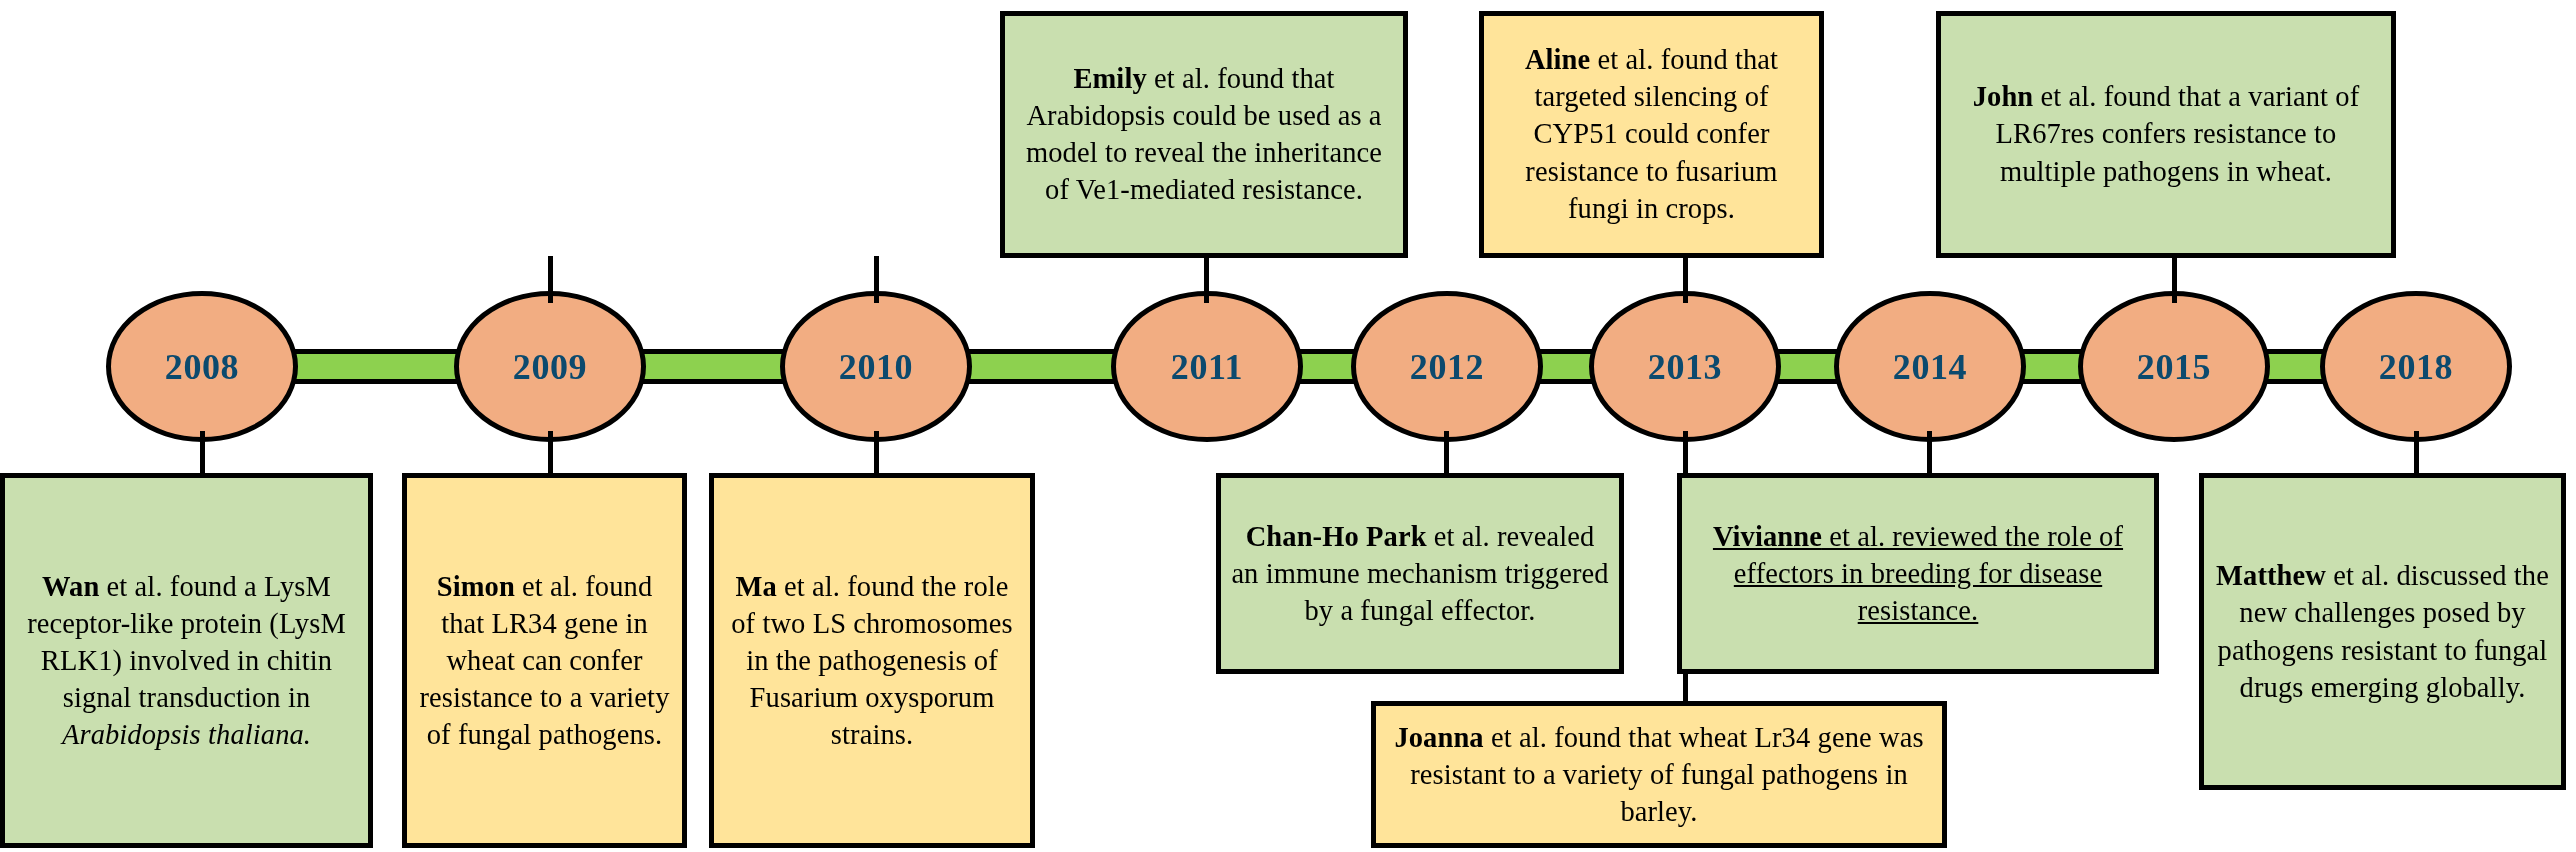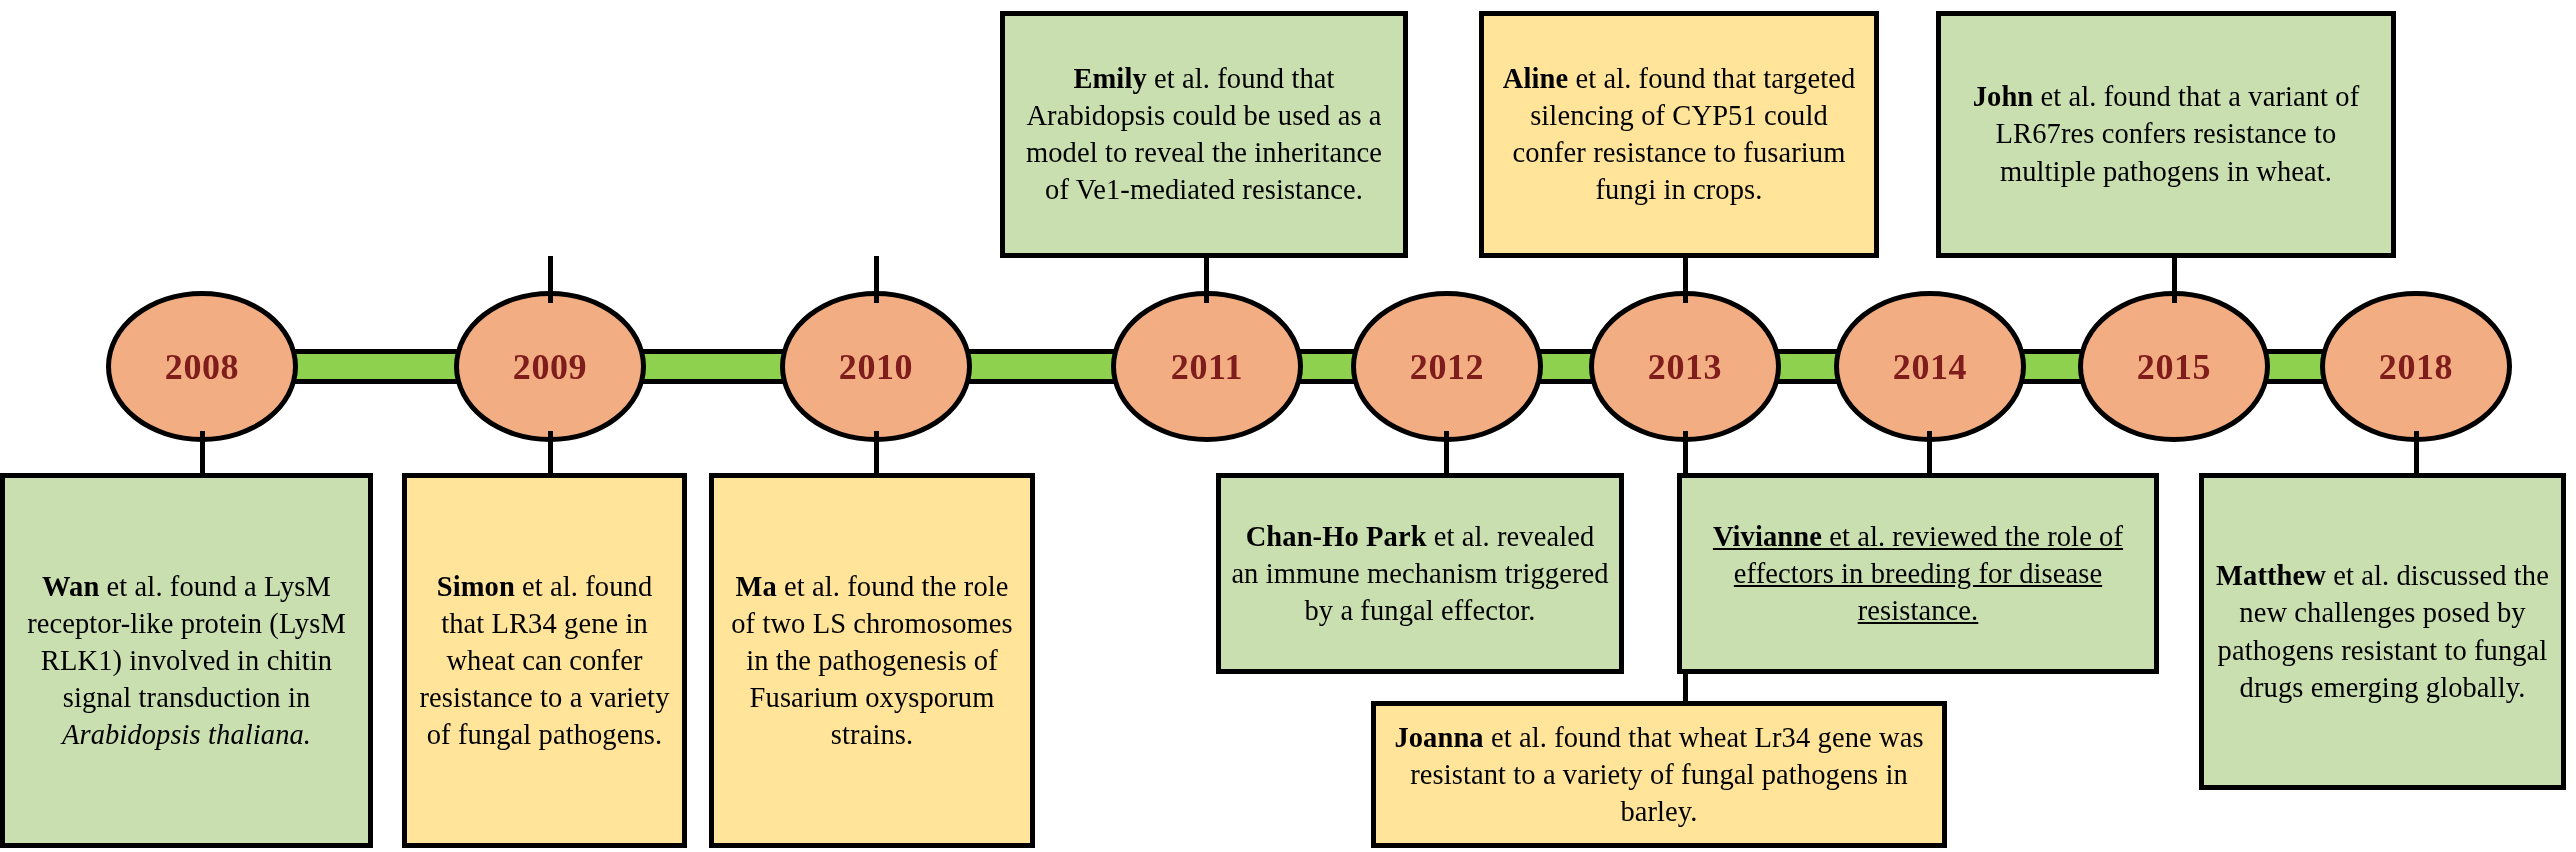--- a/index.html
+++ b/index.html
@@ -77,21 +77,21 @@
     background: #F2AD82;
     border: 5.2px solid #000000;
     border-radius: 50%;
     display: flex;
     align-items: center;
     justify-content: center;
   }
   .year-node .year-label {
     font-size: 36px;
     font-weight: bold;
-    color: #7f1d1d;
+    color: #0c4a6e;
     letter-spacing: 0.6px;
     white-space: nowrap;
   }
 </style>
 </head>
 <body>
 
 <div id="stage">
 
   <div class="rail" style="left:175px; top:349px; width:2259px; height:35px;"></div>
@@ -141,21 +141,21 @@
   <div class="stem" style="left:2414px; top:431px; height:47px;"></div>
 
 
 
   <div class="note green" style="left:1000px; top:10.5px; width:408px; height:247px;">
     <div class="inner">
       <b>Emily</b><span> et al. found that Arabidopsis could be used as a model to reveal the inheritance of Ve1-mediated resistance.</span>
     </div>
   </div>
 
-  <div class="note yellow" style="left:1479px; top:10.5px; width:400px; height:247px;">
+  <div class="note yellow" style="left:1479px; top:10.5px; width:345px; height:247px;">
     <div class="inner">
       <b>Aline</b><span> et al. found that targeted silencing of CYP51 could confer resistance to fusarium fungi in crops.</span>
     </div>
   </div>
 
   <div class="note green" style="left:1936px; top:10.5px; width:460px; height:247px;">
     <div class="inner">
       <b>John</b><span> et al. found that a variant of LR67res confers resistance to multiple pathogens in wheat.</span>
     </div>
   </div>

